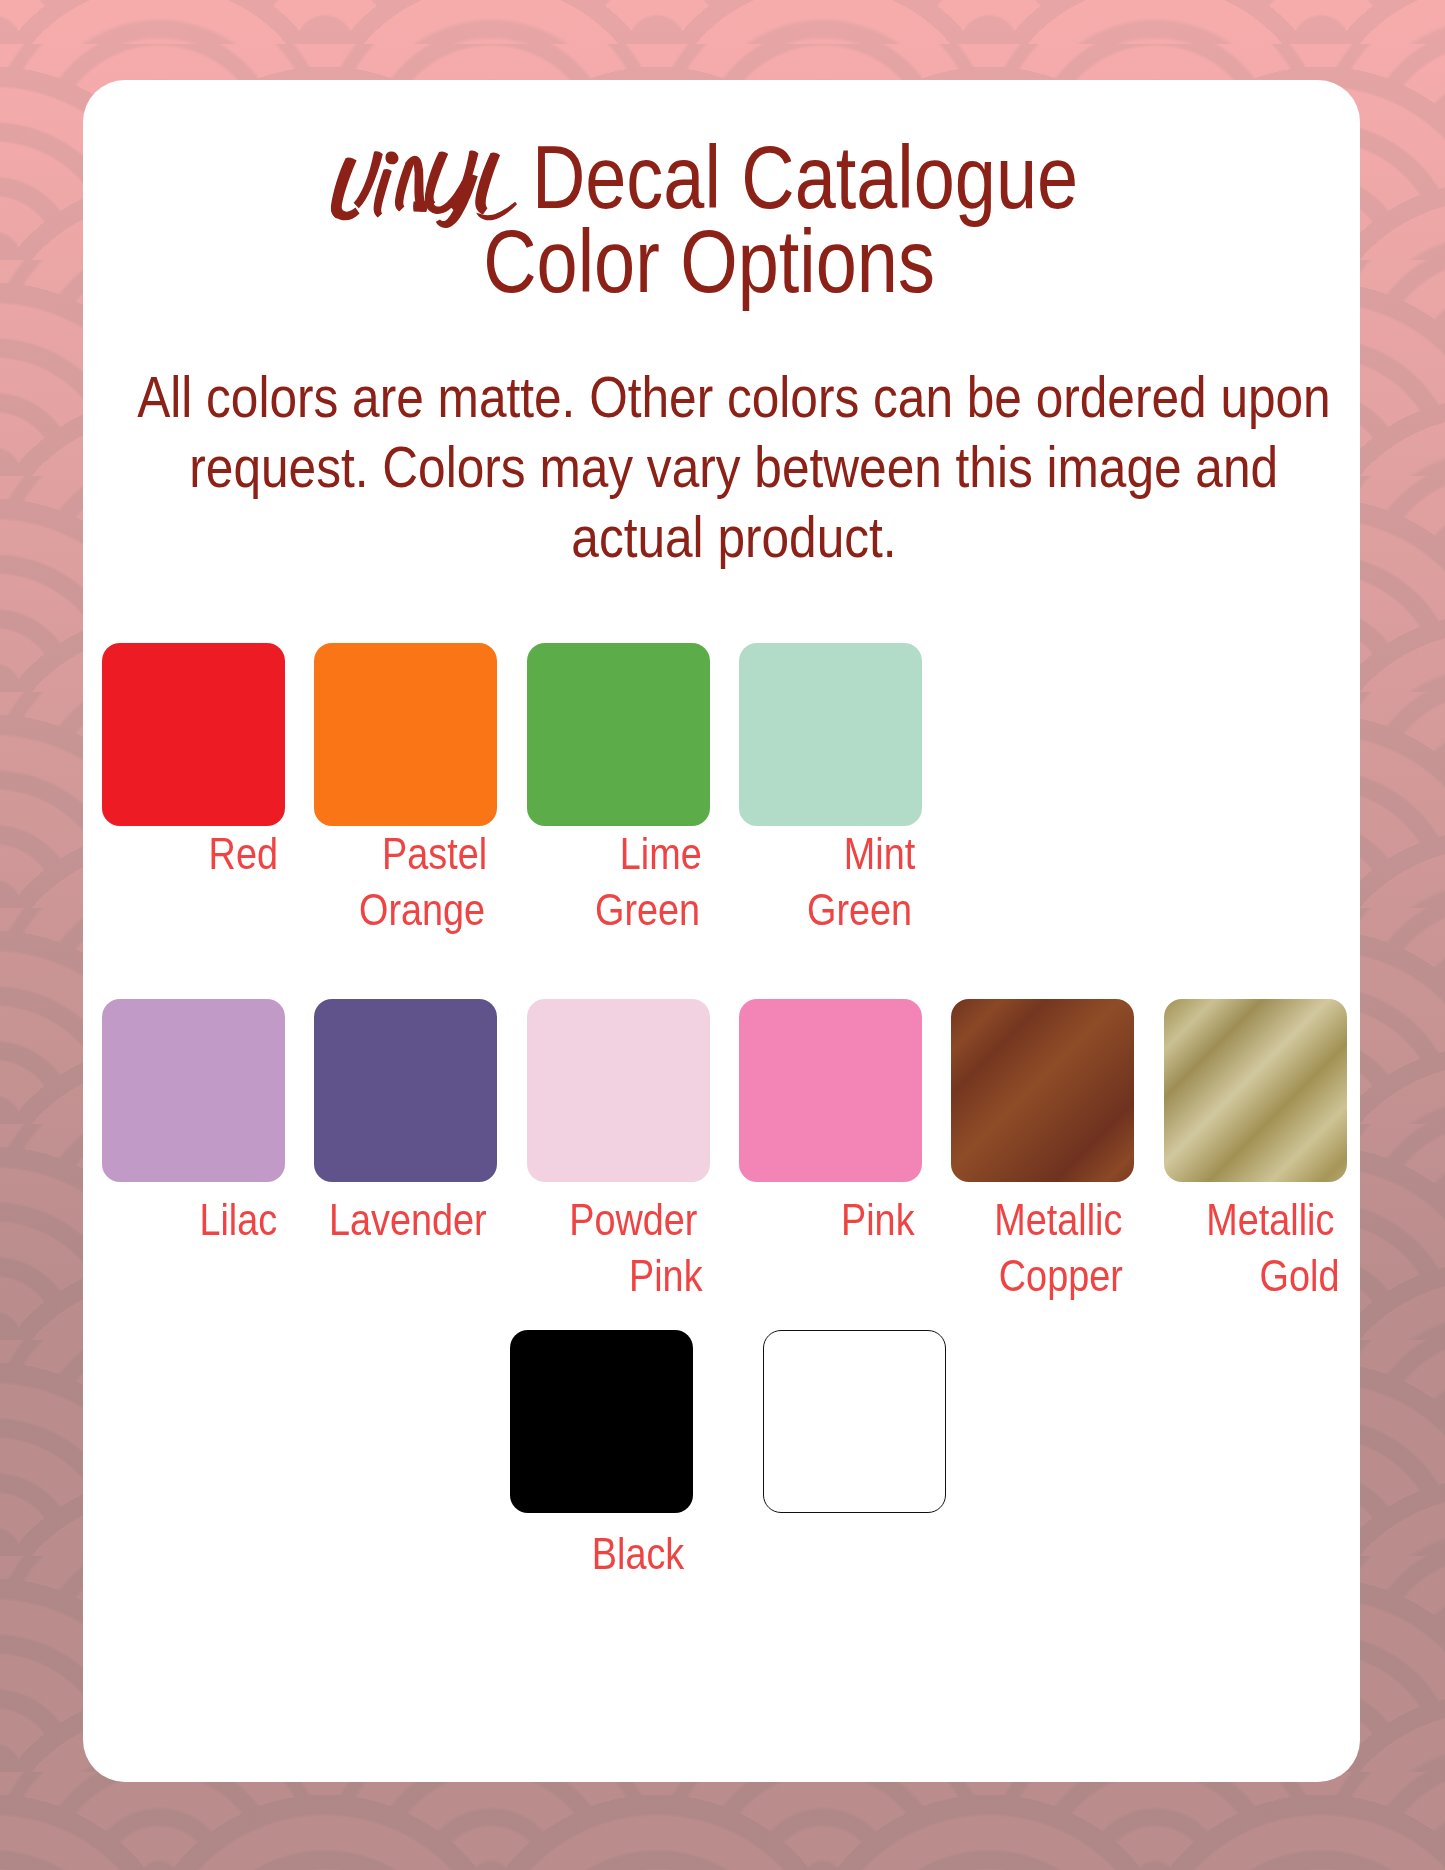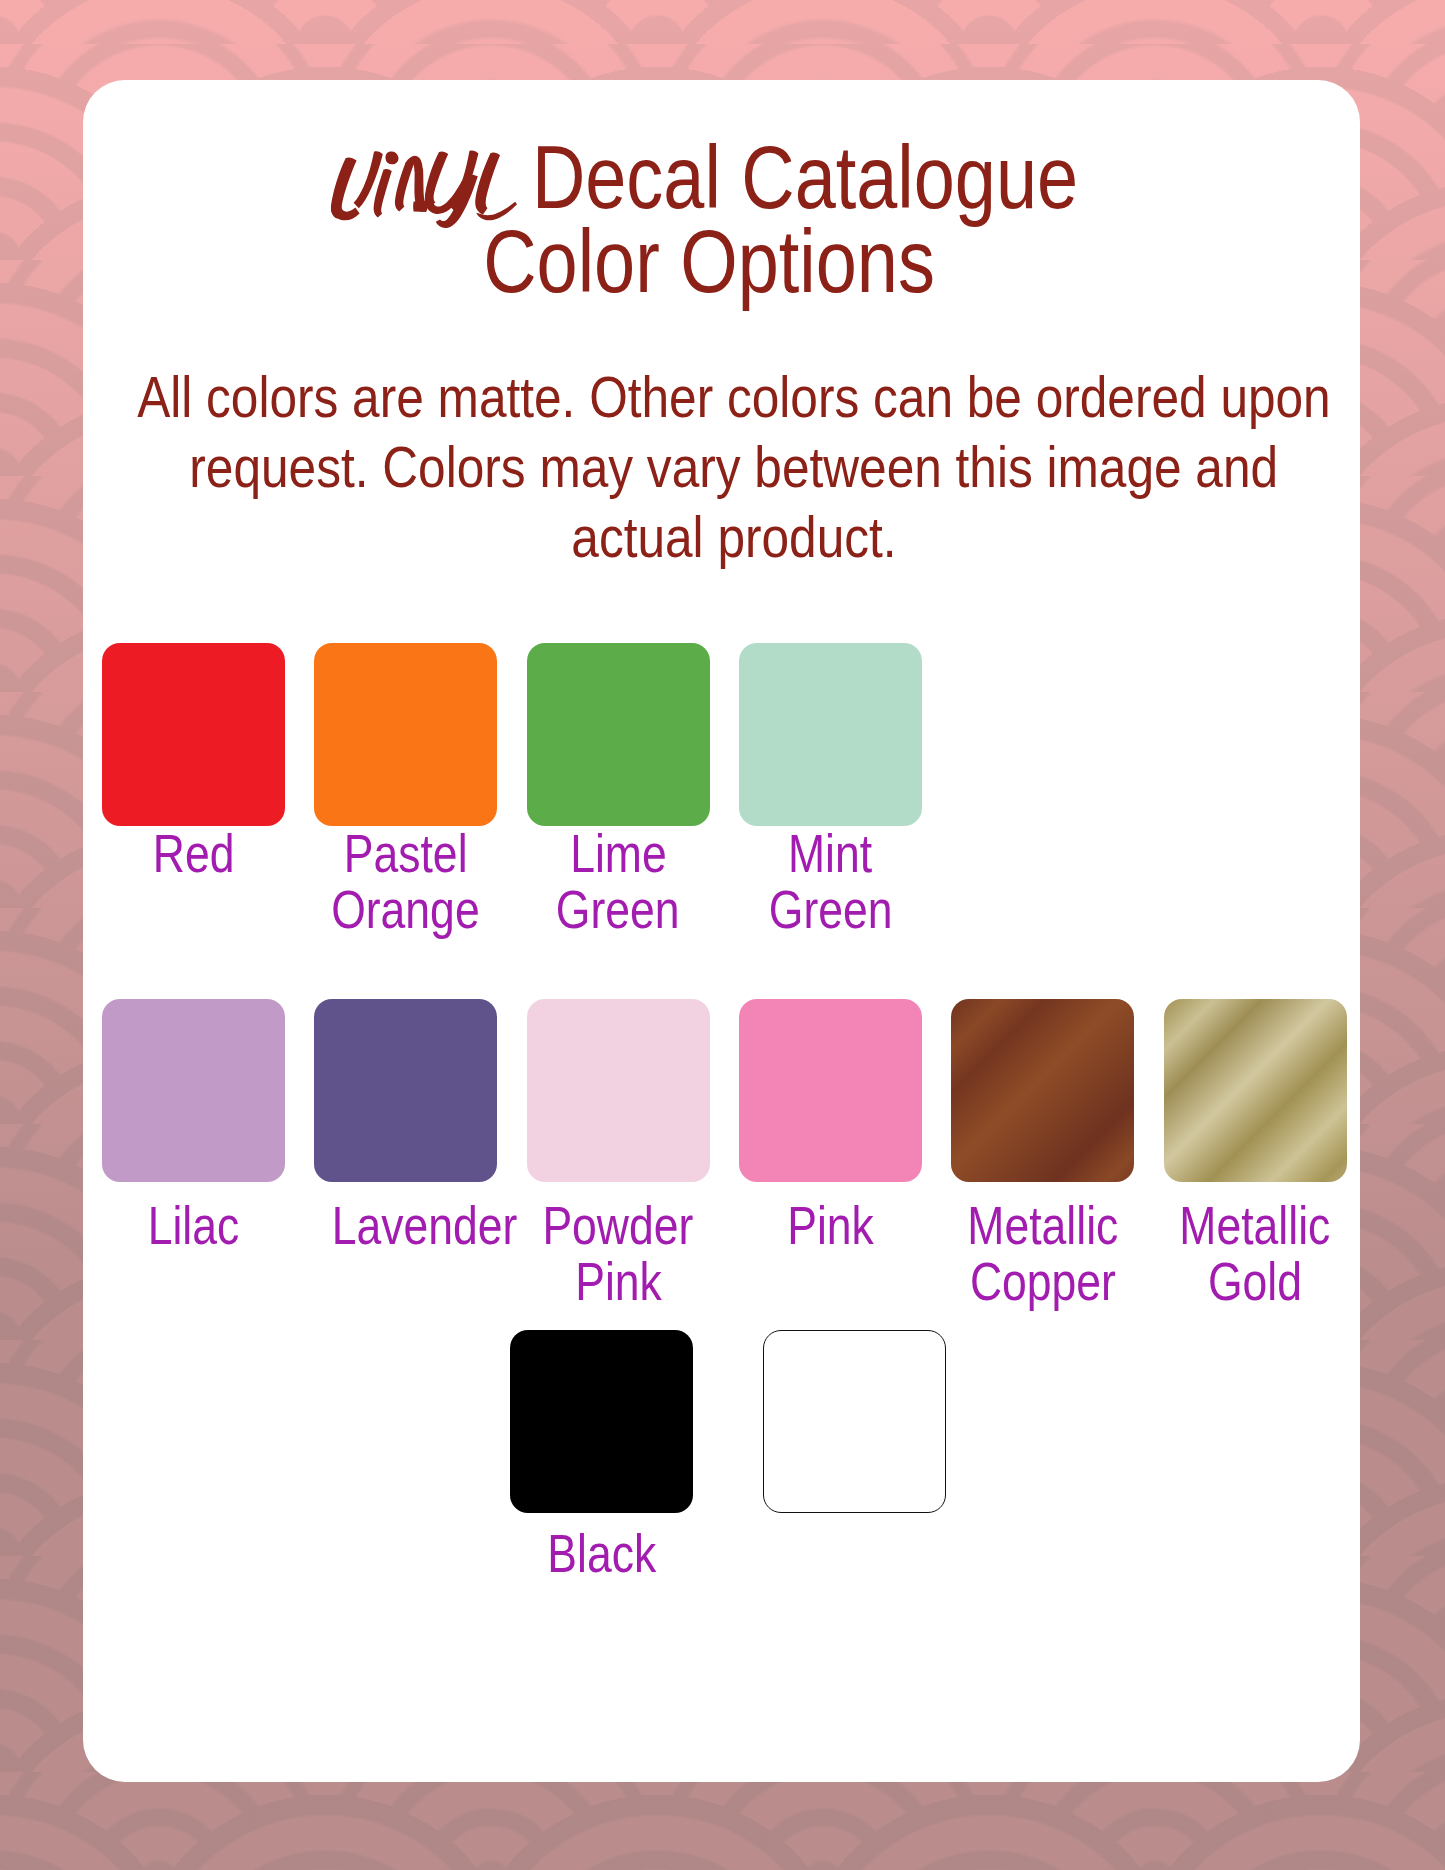--- a/index.html
+++ b/index.html
@@ -40,23 +40,23 @@
   .grid{position:absolute;left:18.8px;top:0;width:1244px;}
   .row{display:flex;position:absolute;left:0;width:1244px;}
   .row.r1{top:562.7px;}
   .row.r2{top:919.3px;}
   .row.r3{top:1250.1px;justify-content:center;margin-left:-4px;}
   .cell{width:183px;margin-right:29.4px;}
   .cell:last-child{margin-right:0;}
   .row.r3 .cell{margin-right:53px;margin-left:17px;}
   .row.r3 .cell:last-child{margin-right:0;}
   .sw{width:183px;height:183px;border-radius:18px;}
-  .label{text-align:center;color:#a21caf;font-size:53px;line-height:56px;}
+  .label{text-align:right;color:#ef4444;font-size:45px;line-height:56px;}
   .r1 .label{padding-top:0px;}
-  .r2 .label{padding-top:16px;}
+  .r2 .label{padding-top:10px;}
   .r3 .label{padding-top:13px;}
   .label span{display:inline-block;transform:scaleX(0.84);transform-origin:center center;}
 </style>
 </head>
 <body>
 
 <div class="page">
   <div class="bg-pattern"></div>
   <div class="bg-shade"></div>
   <div class="card">

